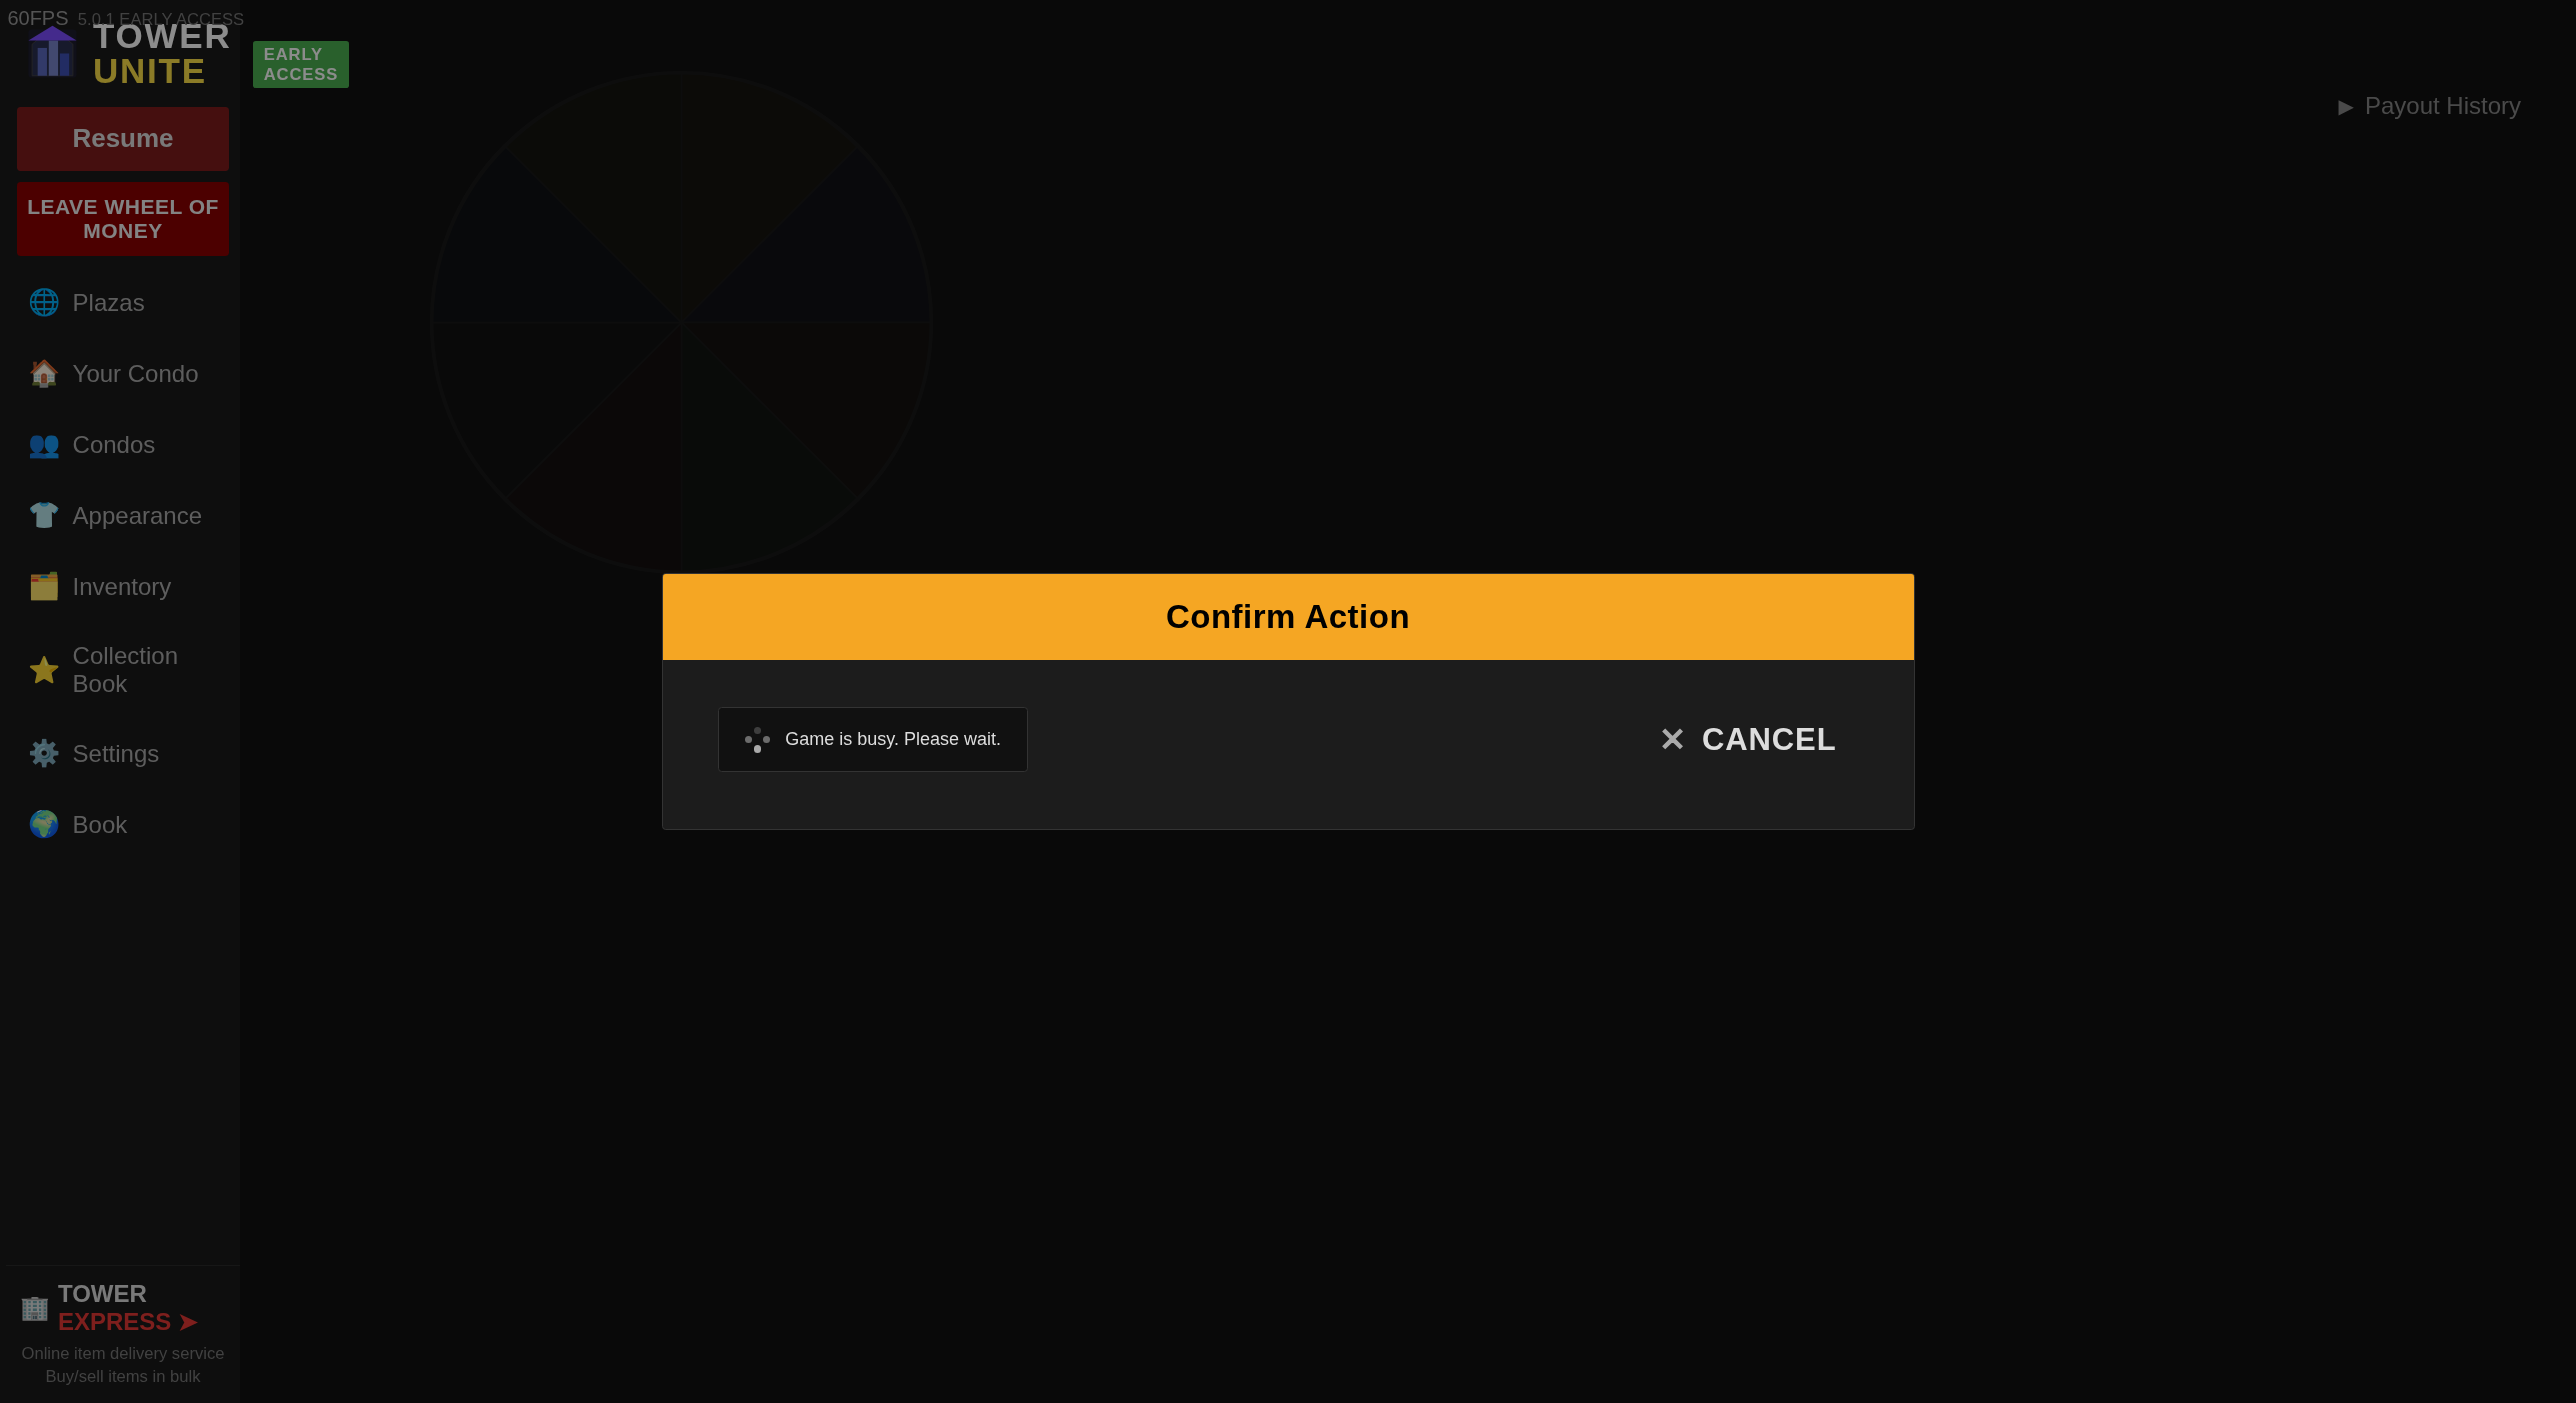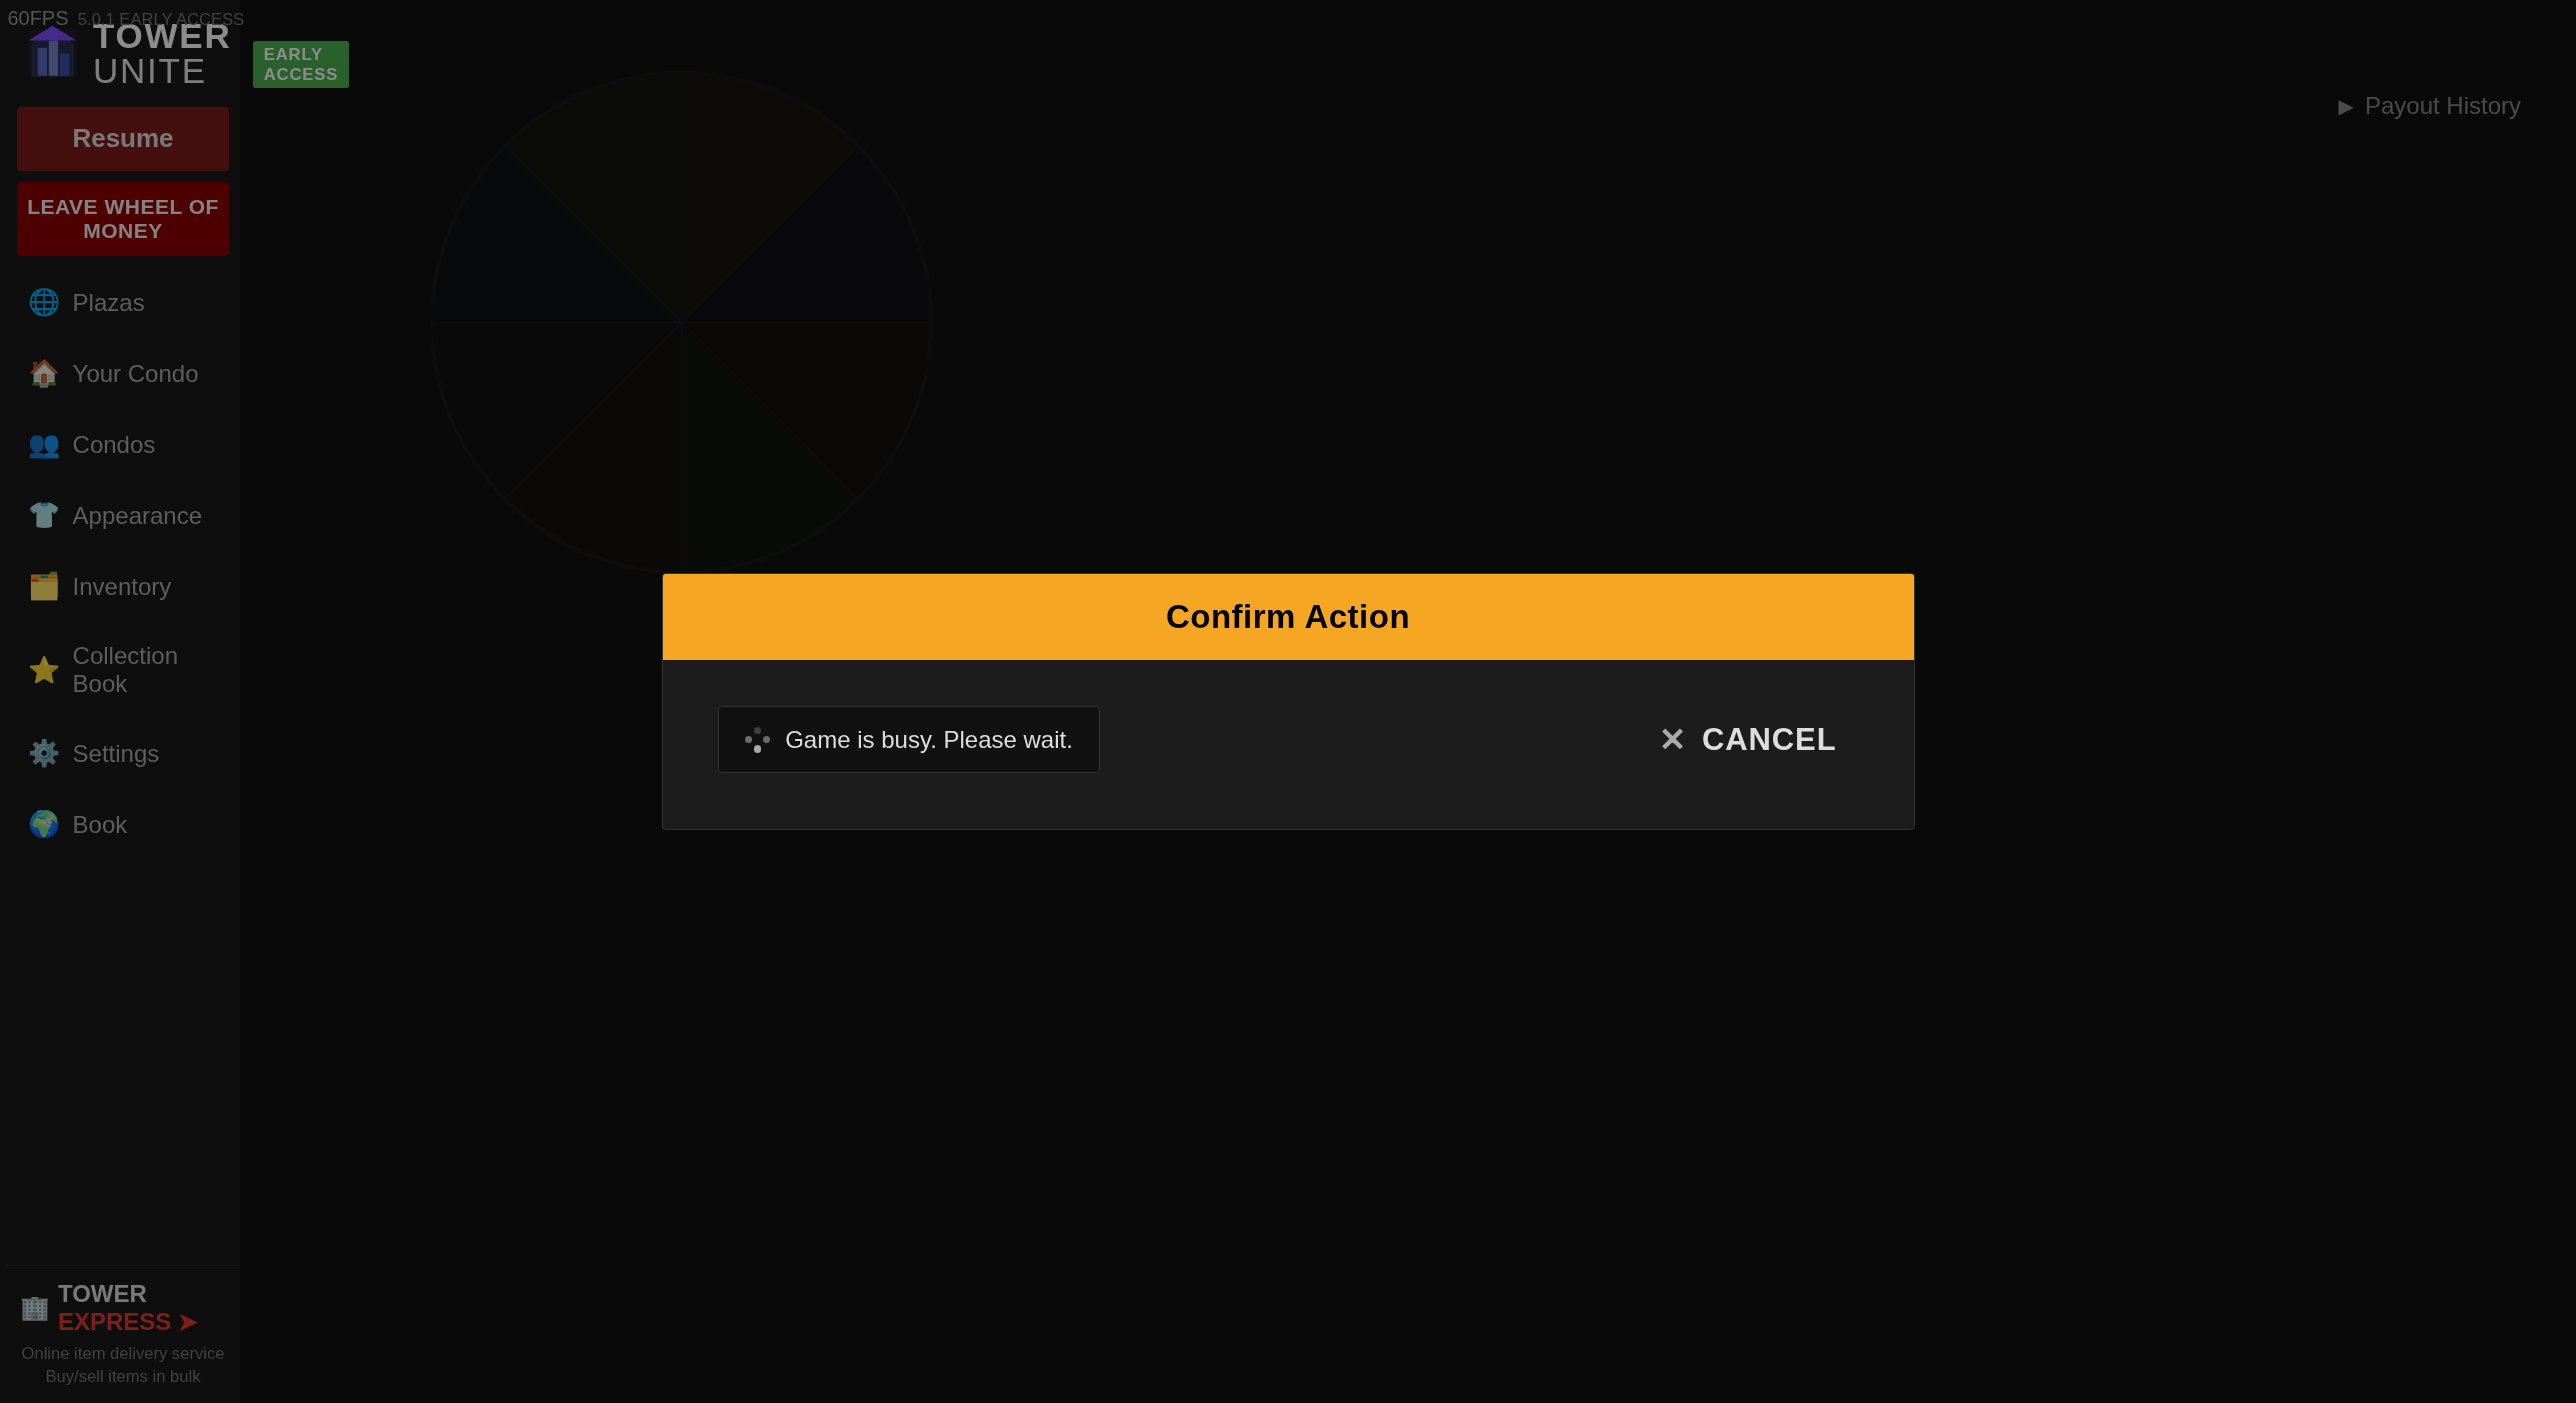--- a/index.html
+++ b/index.html
@@ -70,22 +70,22 @@
     .logo-tower {
       font-size: 35px;
       font-weight: 900;
       color: #fff;
       letter-spacing: 1.8px;
       line-height: 1;
     }
 
     .logo-unite {
       font-size: 35px;
-      font-weight: 400;
-      color: #e5e5e5;
+      font-weight: 700;
+      color: #fde047;
       letter-spacing: 1.8px;
       line-height: 1;
     }
 
     .early-access-badge {
       background: #4caf50;
       color: #fff;
       font-size: 16.6px;
       font-weight: 700;
       padding: 3.7px 11px;
@@ -262,21 +262,21 @@
 
     .game-busy-msg {
       background: #111;
       border: 0.9px solid #333;
       border-radius: 3.7px;
       padding: 18.4px 26px;
       display: flex;
       align-items: center;
       gap: 14.7px;
       color: #ddd;
-      font-size: 24px;
+      font-size: 18px;
     }
 
     .spinner {
       display: inline-block;
       width: 26px;
       height: 26px;
       position: relative;
     }
 
     .spinner-dot {

